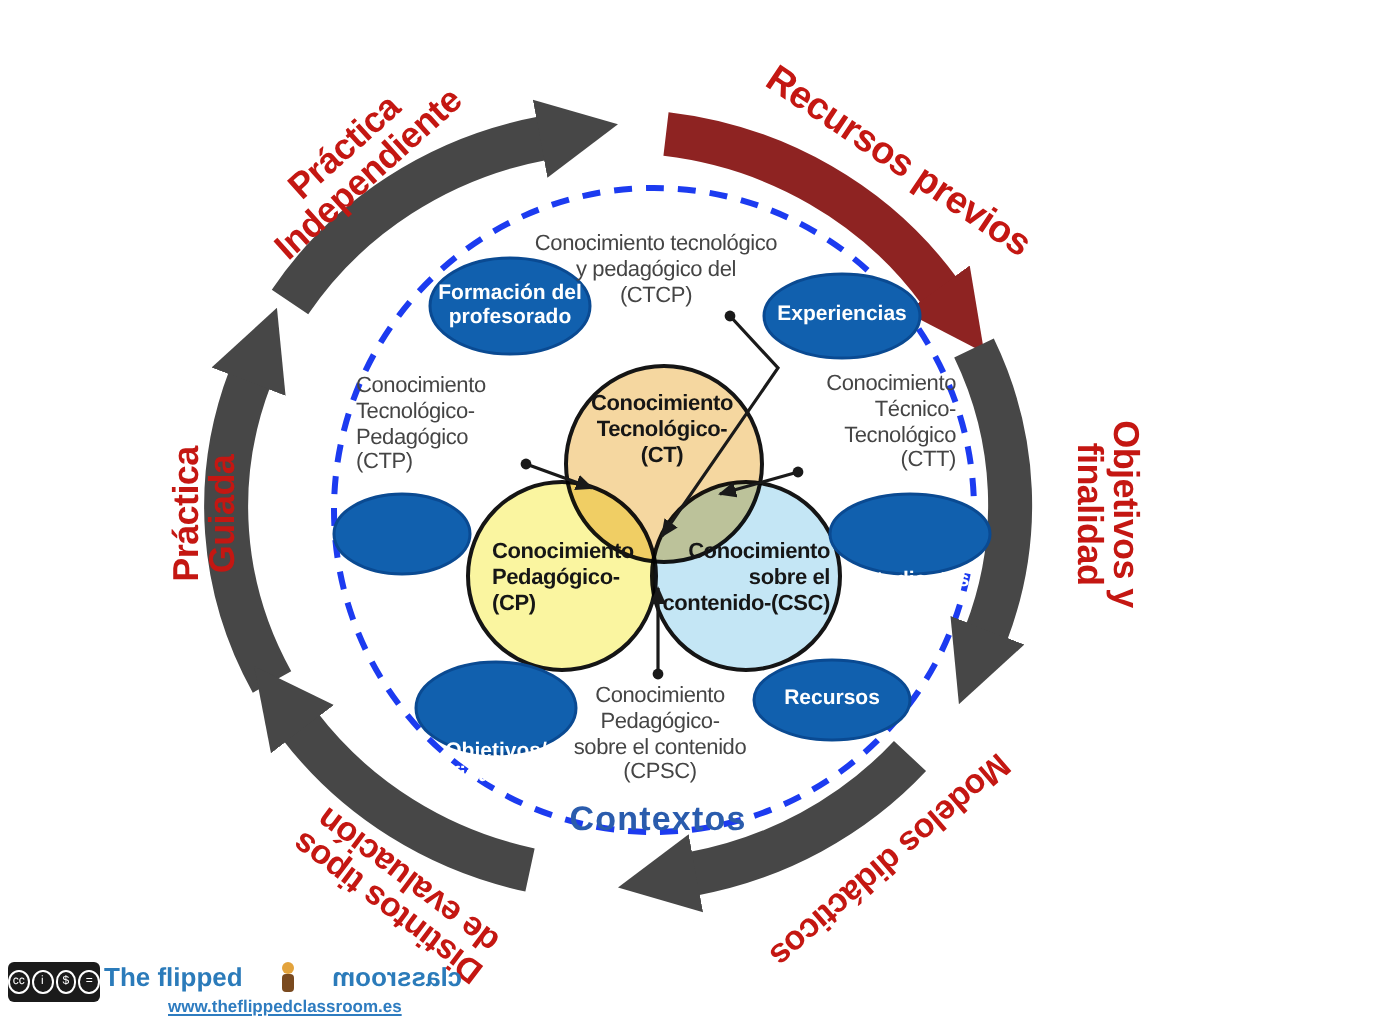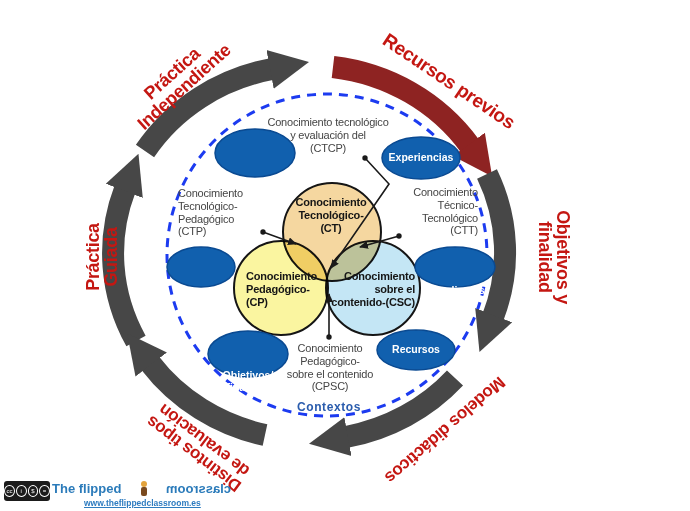--- a/index.html
+++ b/index.html
@@ -29,21 +29,21 @@
   .node{fill:var(--node-blue);stroke:var(--node-stroke);stroke-width:1.5;}
 
   
   .info-label{position:absolute;color:var(--info-gray);font-size:11px;line-height:1.16;
               letter-spacing:-0.2px;z-index:3;width:max-content;}
   #info-ctcp{left:328px;top:116px;transform:translateX(-50%);text-align:center;}
   #info-ctp{left:178px;top:187px;text-align:left;}
   #info-ctt{left:478px;top:186px;transform:translateX(-100%);text-align:right;}
   #info-cpsc{left:330px;top:342px;transform:translateX(-50%);text-align:center;}
   #contextos{position:absolute;left:329px;top:400px;transform:translateX(-50%);z-index:3;
-             color:var(--contextos-blue);font-weight:bold;font-size:12px;letter-spacing:0.6px;}
+             color:var(--contextos-blue);font-weight:bold;font-size:17px;letter-spacing:0.6px;}
 
   .venn-label{position:absolute;color:#161616;font-weight:bold;font-size:11px;line-height:1.18;
               z-index:4;width:max-content;letter-spacing:-0.2px;}
   #venn-ct{left:331px;top:196px;transform:translateX(-50%);text-align:center;}
   #venn-cp{left:246px;top:270px;text-align:left;}
   #venn-csc{left:415px;top:270px;transform:translateX(-100%);text-align:right;}
 
   .ell-label{position:absolute;transform:translate(-50%,-50%);color:#fff;font-weight:bold;
              font-size:10.5px;line-height:1.12;z-index:4;text-align:center;width:max-content;}
   #ell-formacion{left:255px;top:153px;}
@@ -121,21 +121,21 @@
     <ellipse cx="255" cy="153" rx="40" ry="24" class="node"></ellipse>
     <ellipse cx="421" cy="158" rx="39" ry="21" class="node"></ellipse>
     <ellipse cx="201" cy="267" rx="34" ry="20" class="node"></ellipse>
     <ellipse cx="455" cy="267" rx="40" ry="20" class="node"></ellipse>
     <ellipse cx="248" cy="354" rx="40" ry="23" class="node"></ellipse>
     <ellipse cx="416" cy="350" rx="39" ry="20" class="node"></ellipse>
   </svg>
 
   <div class="info-label" id="info-ctcp">
     <span class="ln">Conocimiento tecnológico</span>
-    <span class="ln">y evaluación del</span>
+    <span class="ln">y pedagógico del</span>
     <span class="ln">(CTCP)</span>
   </div>
   <div class="info-label" id="info-ctp">
     <span class="ln">Conocimiento</span>
     <span class="ln">Tecnológico-</span>
     <span class="ln">Pedagógico</span>
     <span class="ln">(CTP)</span>
   </div>
   <div class="info-label" id="info-ctt">
     <span class="ln">Conocimiento</span>
@@ -160,20 +160,24 @@
     <span class="ln">Conocimiento</span>
     <span class="ln">Pedagógico-</span>
     <span class="ln">(CP)</span>
   </div>
   <div class="venn-label" id="venn-csc">
     <span class="ln">Conocimiento</span>
     <span class="ln">sobre el</span>
     <span class="ln">contenido-(CSC)</span>
   </div>
 
+  <div class="ell-label" id="ell-formacion">
+    <span class="ln">Formación del</span>
+    <span class="ln">profesorado</span>
+  </div>
   <div class="ell-label" id="ell-experiencias">
     <span class="ln">Experiencias</span>
   </div>
   <div class="ell-label" id="ell-actitud">
     <span class="ln">Actitud</span>
   </div>
   <div class="ell-label" id="ell-estudiantes">
     <span class="ln">Estudiantes</span>
   </div>
   <div class="ell-label" id="ell-objetivos">

